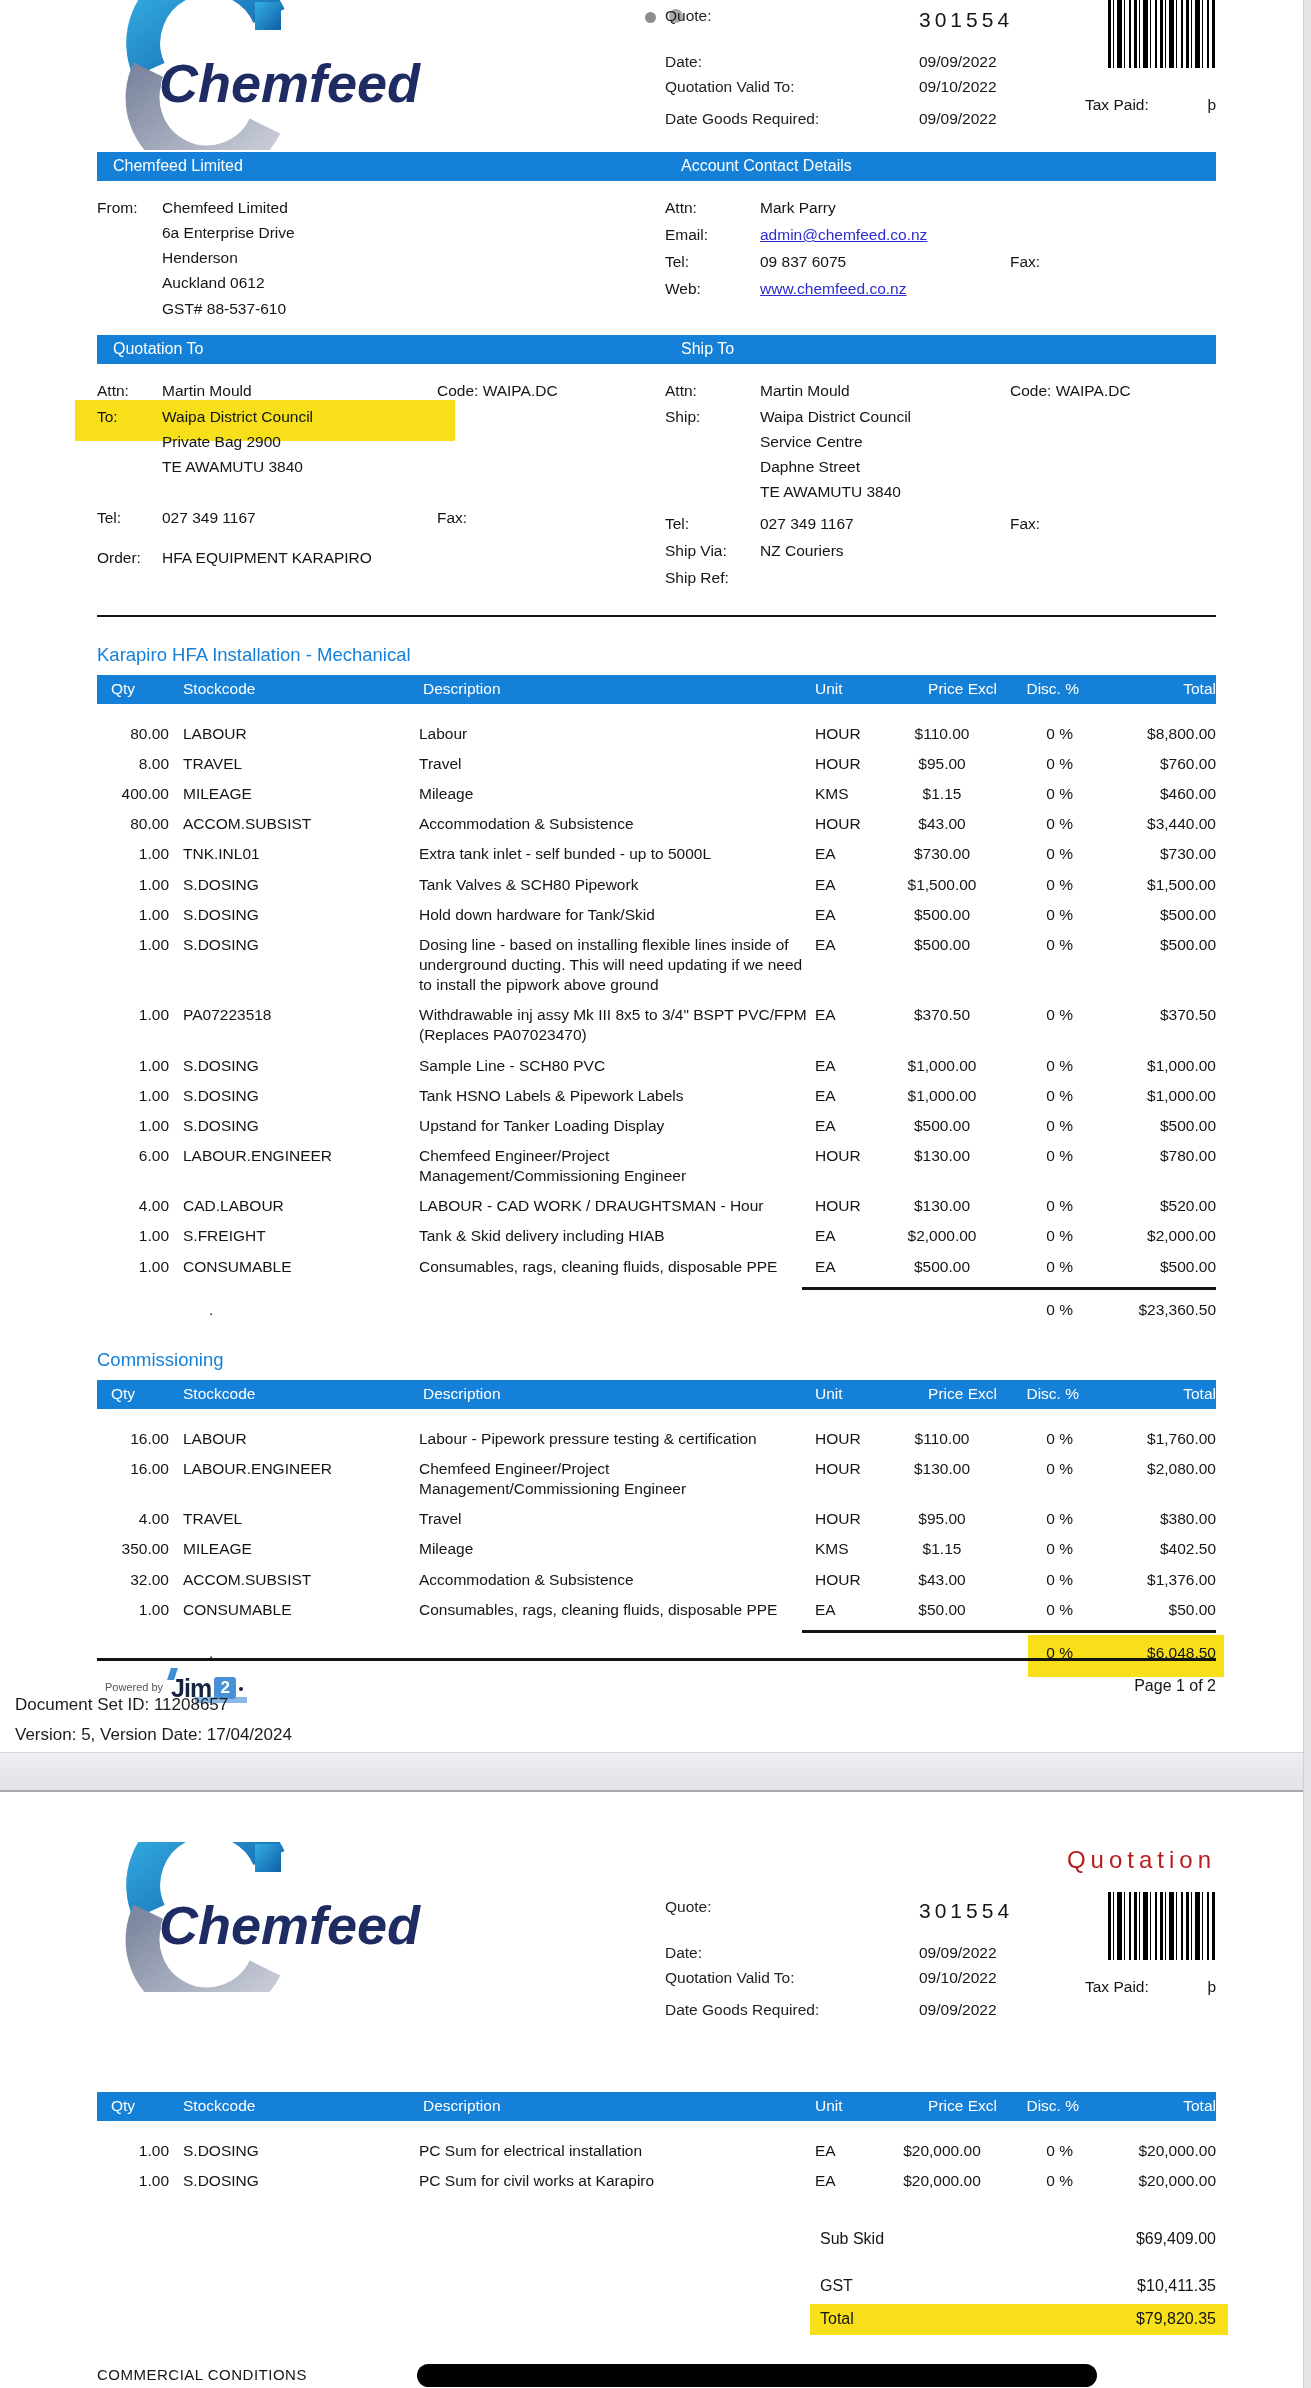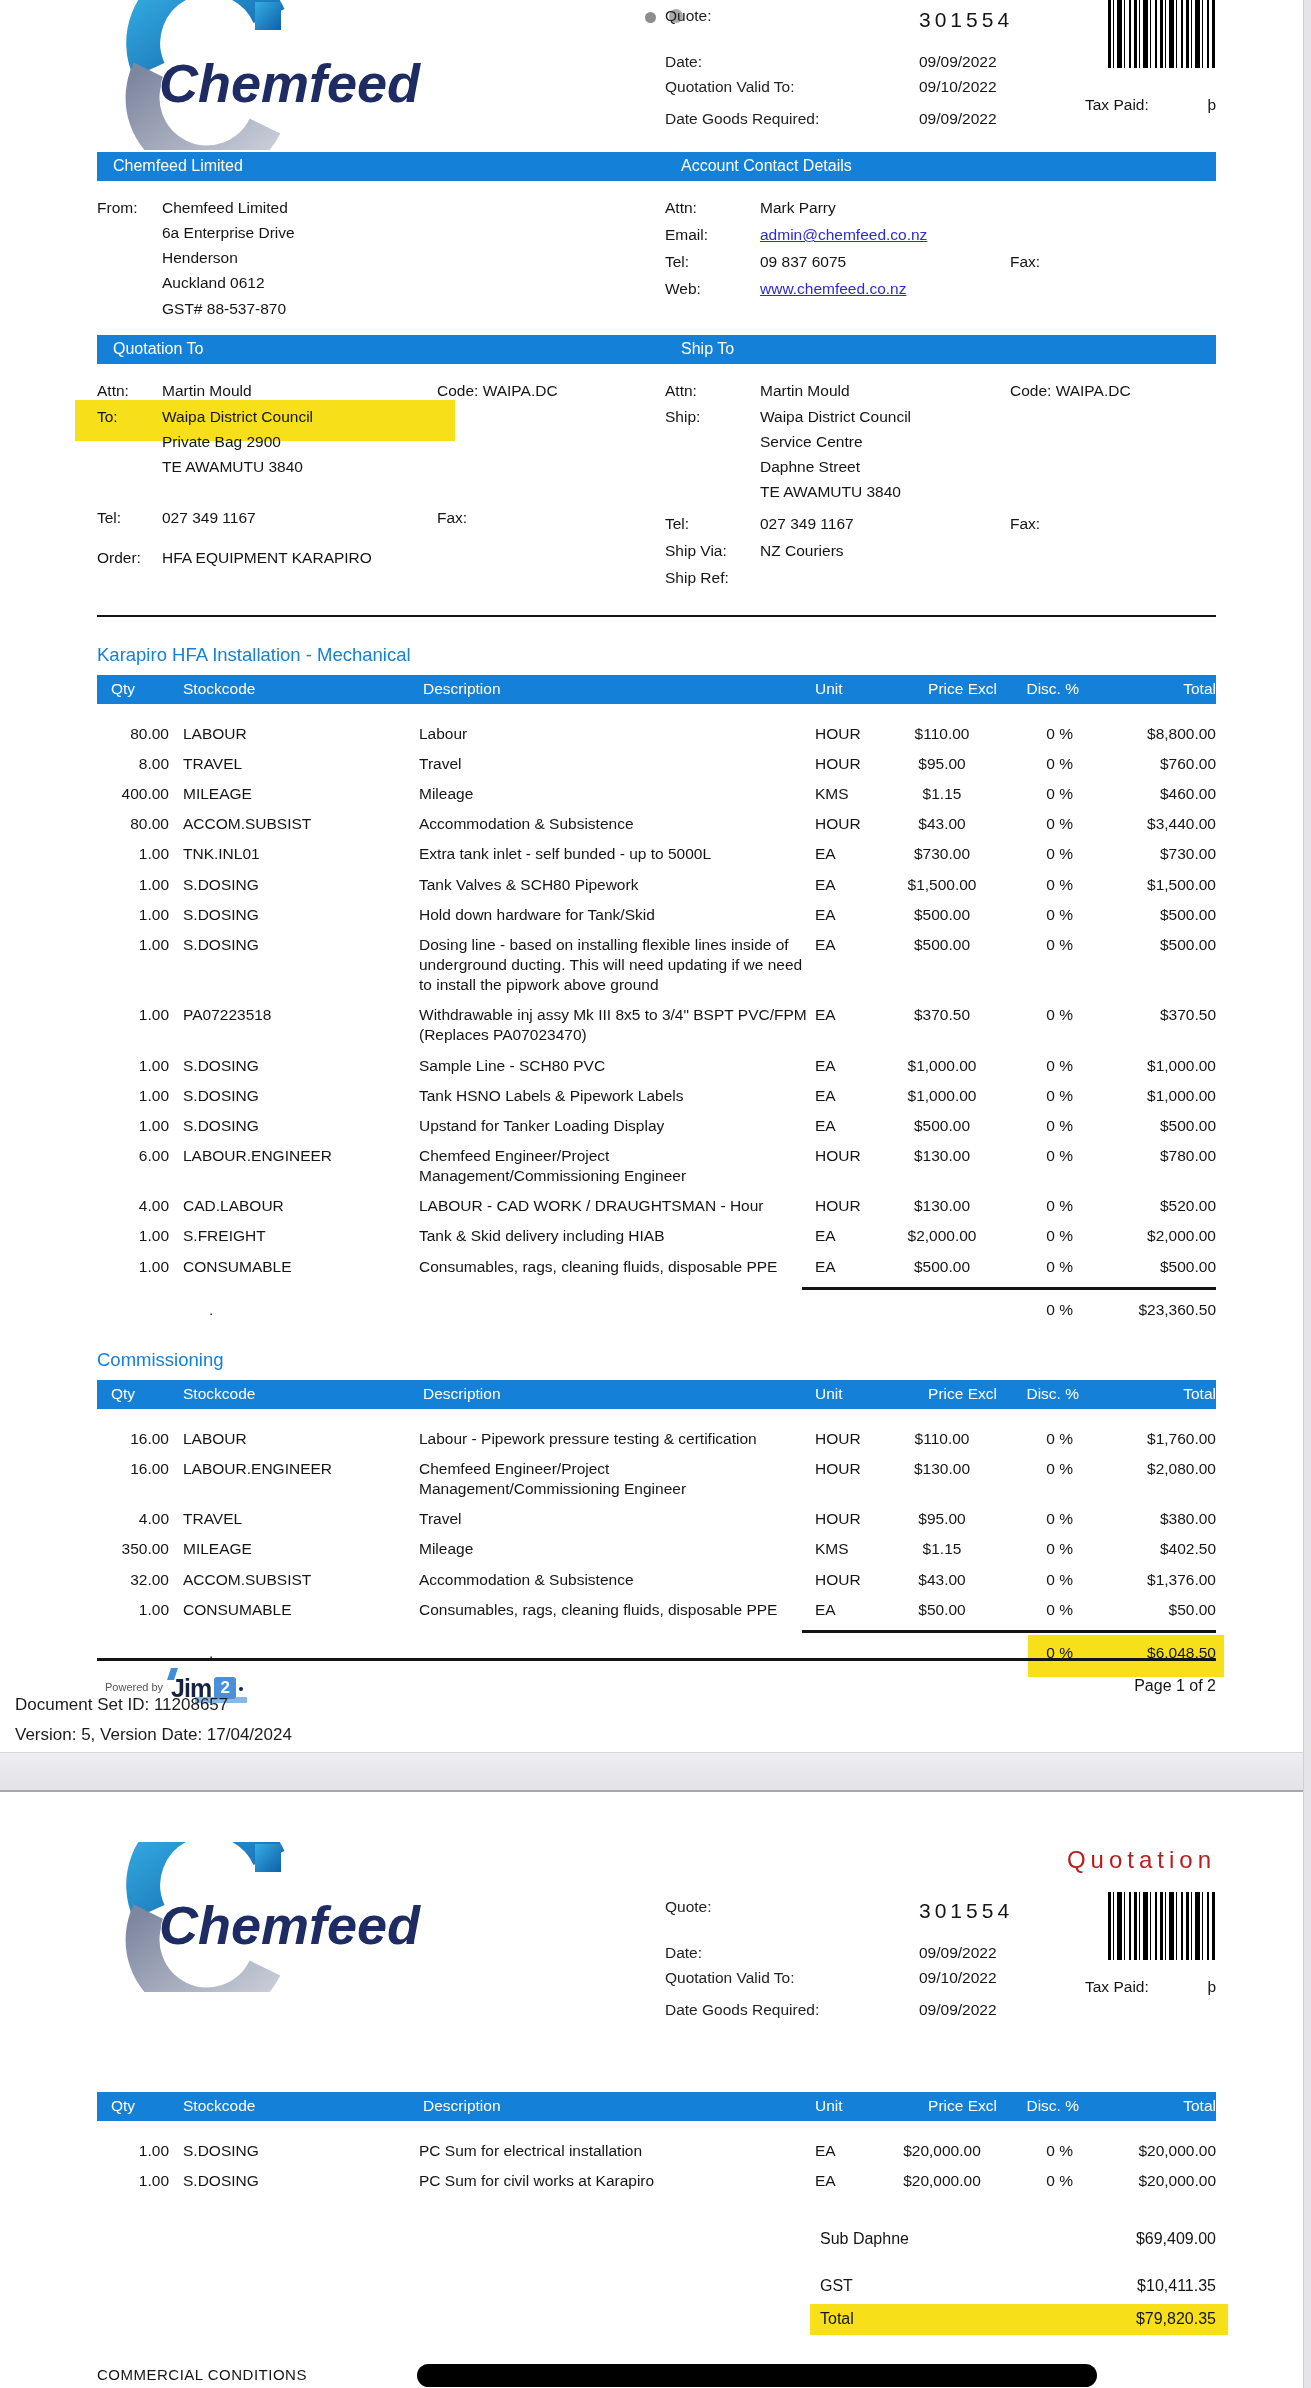--- a/index.html
+++ b/index.html
@@ -179,21 +179,21 @@
 
       <div class="twocol">
         <div class="lv" style="align-items:start">
           <span>From:</span>
           <div class="addr-lines">
 
           <div>Chemfeed Limited</div>
               <div>6a Enterprise Drive</div>
               <div>Henderson</div>
               <div>Auckland  0612</div>
-              <div>GST# 88-537-870</div>
+              <div>GST# 88-537-610</div>
             </div>
         </div>
         <div>
           <div class="lv-r">
               <span>Attn:</span>
               <span>Mark Parry</span>
             </div>
           <div class="lv-r">
               <span>Email:</span>
               <a class="link" href="#">admin@chemfeed.co.nz</a>
@@ -633,21 +633,21 @@
             <span class="c-desc">PC Sum for civil works at Karapiro</span>
             <span class="c-unit">EA</span>
             <span class="c-price">$20,000.00</span>
             <span class="c-disc">0 %</span>
             <span class="c-total">$20,000.00</span>
           </div>
         </div>
 
       <div class="totals">
         <div class="tot-row tot-sub">
-          <span>Sub Daphne</span>
+          <span>Sub Skid</span>
           <span>$69,409.00</span>
         </div>
         <div class="tot-row tot-gst">
           <span>GST</span>
           <span>$10,411.35</span>
         </div>
         <div class="tot-row">
           <div class="hl hl-total"></div>
           <span>Total</span>
           <span>$79,820.35</span>

